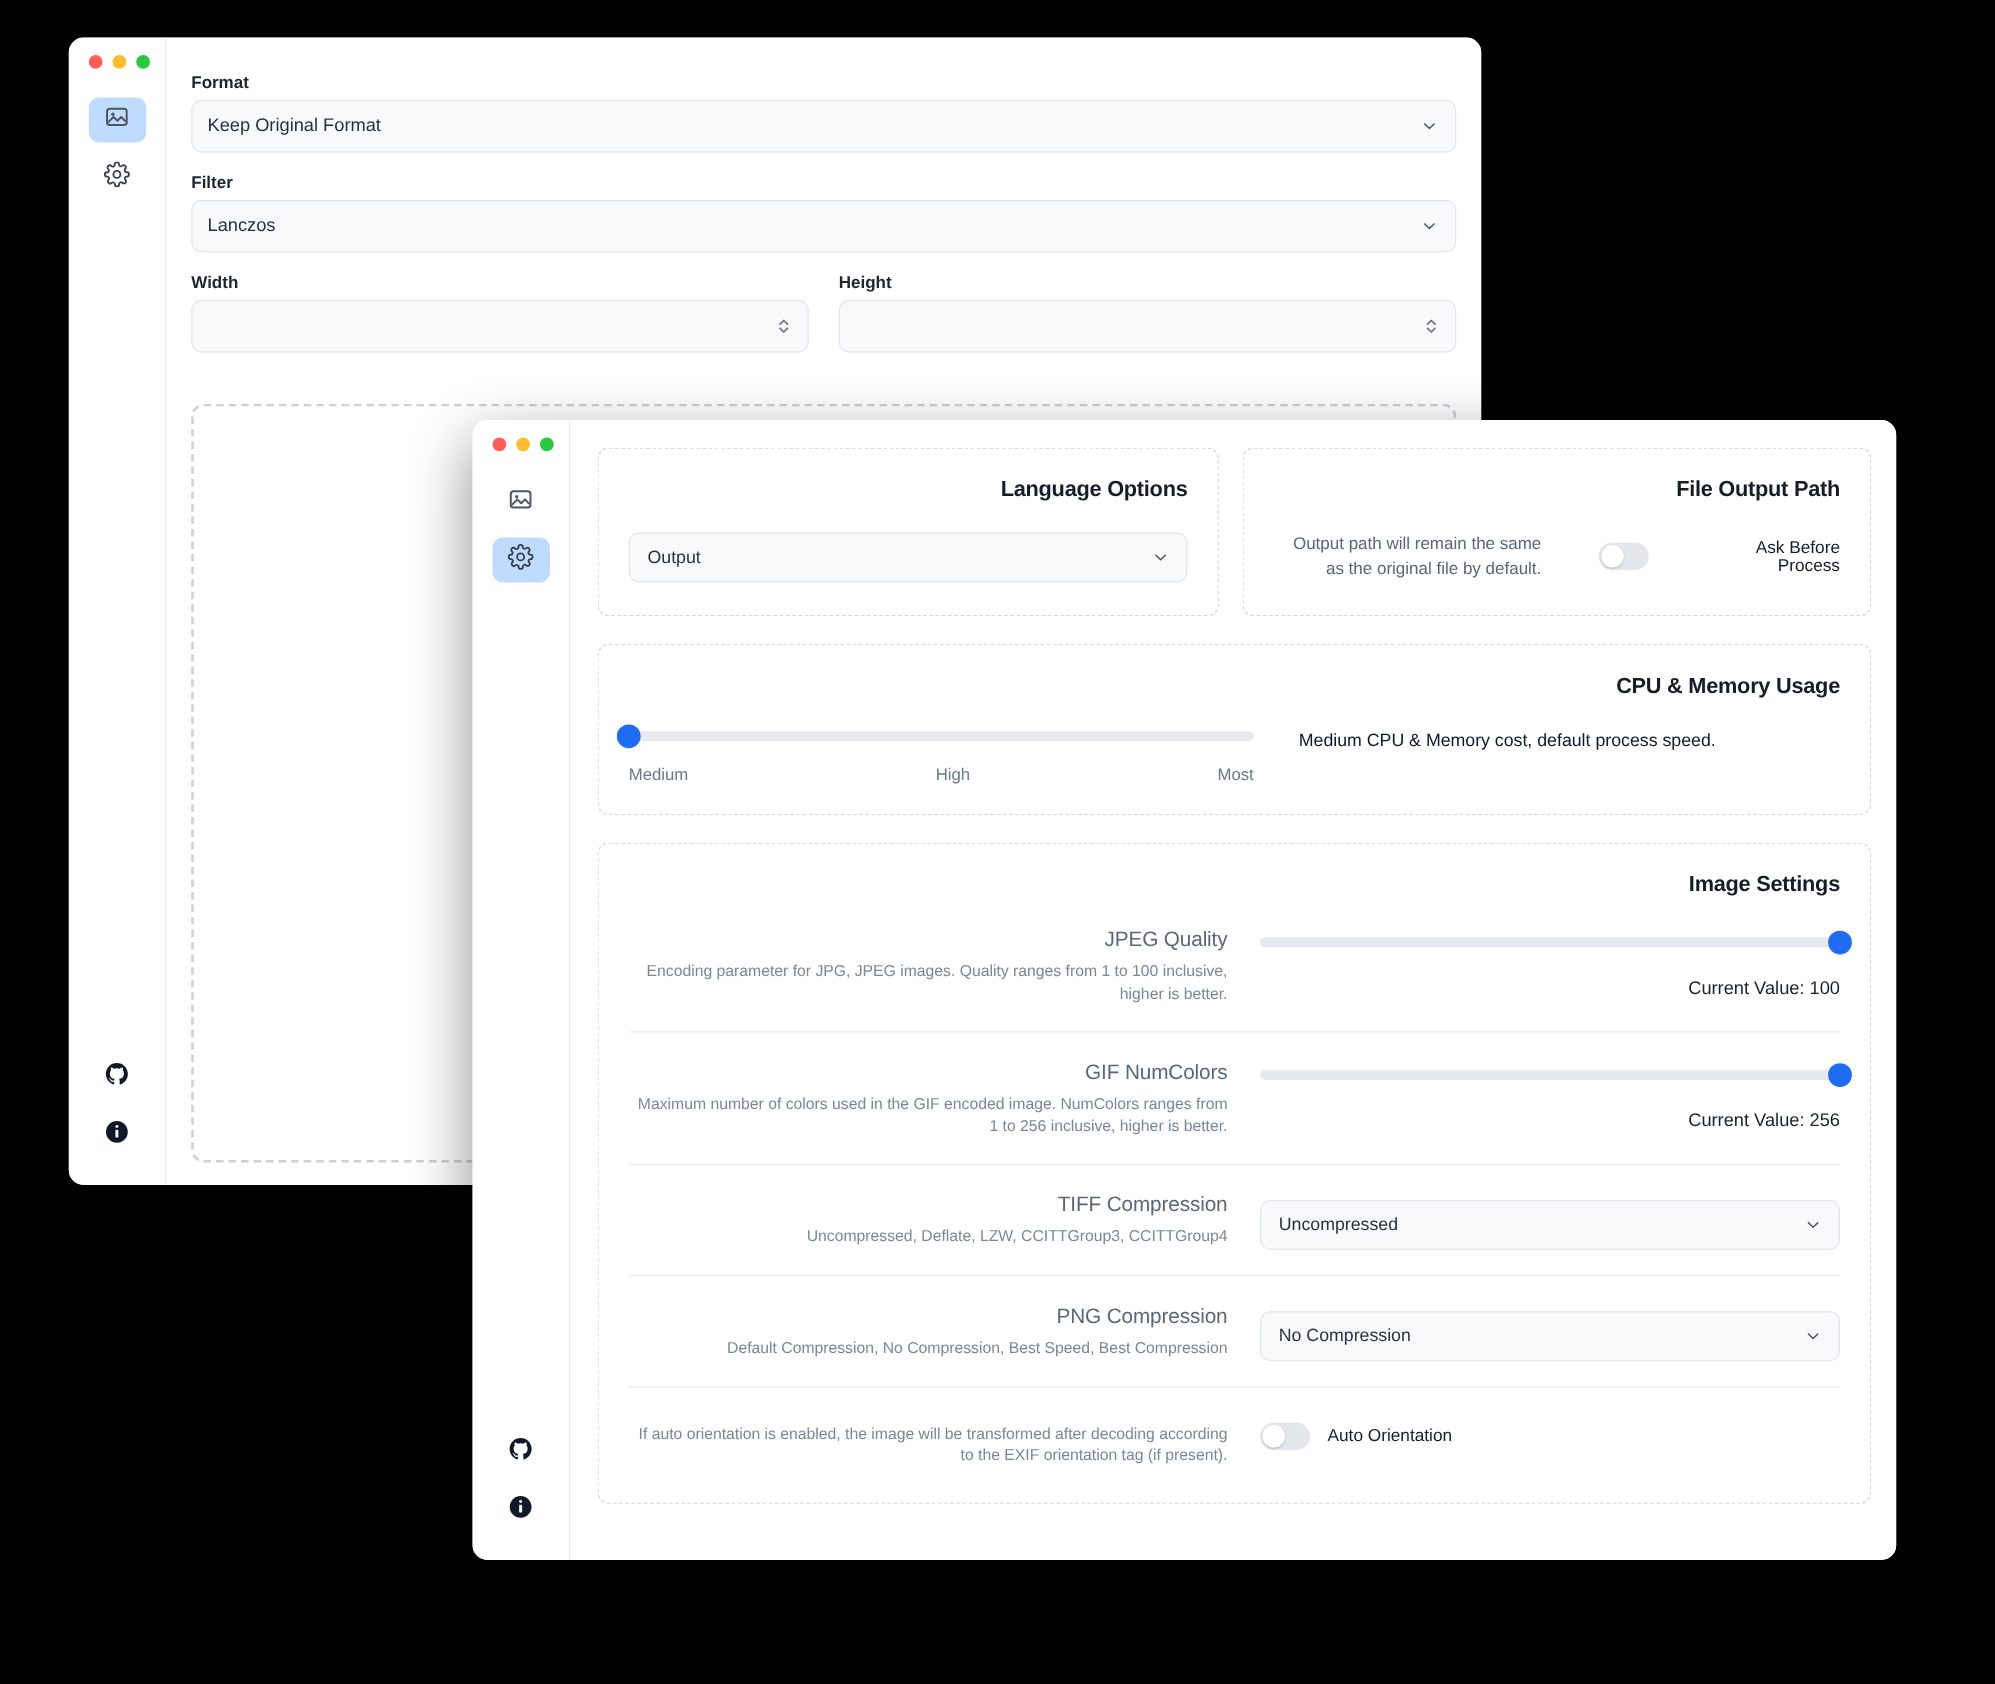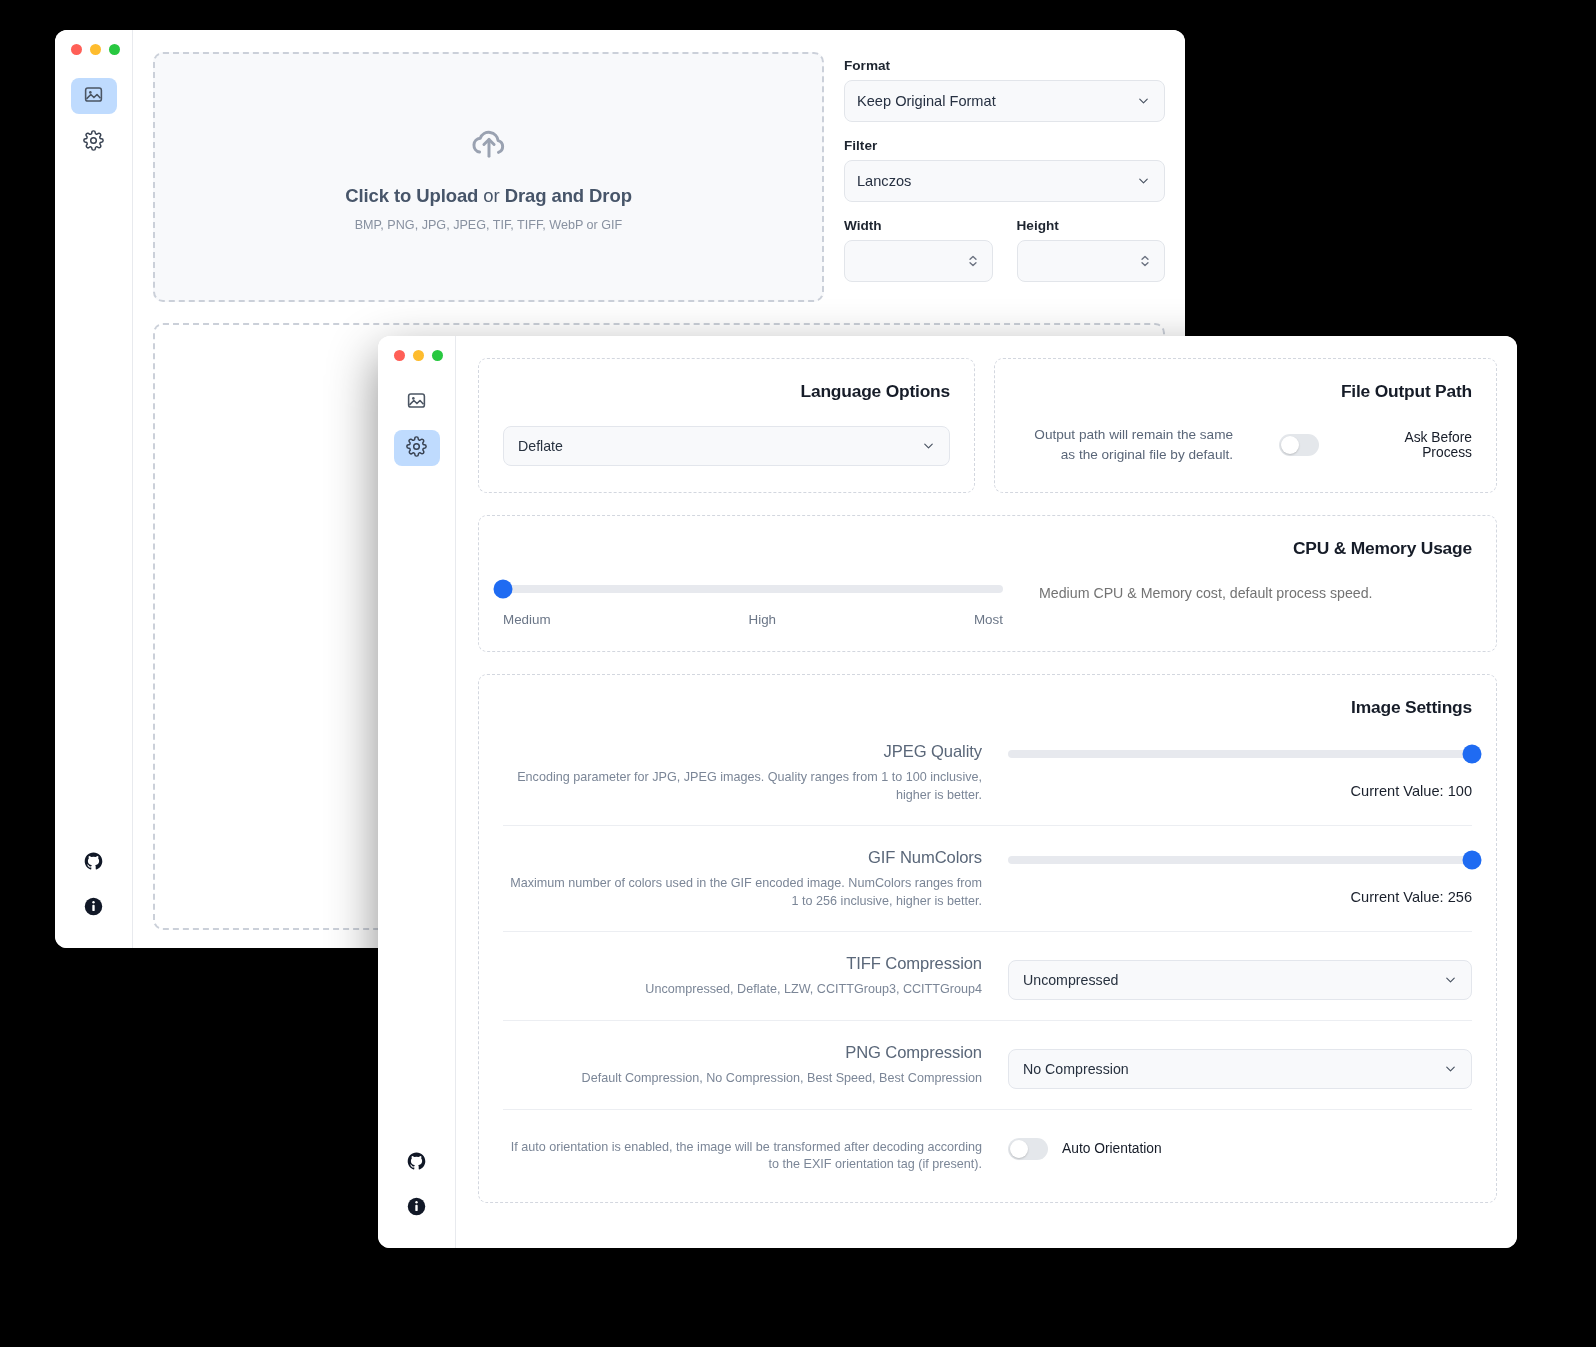--- a/index.html
+++ b/index.html
@@ -125,21 +125,21 @@
   .panel-cpu { padding: 22px 24px 24px 24px; margin-bottom: 22px; }
   .cpu-slider-wrap { display: flex; align-items: flex-start; margin-top: 26px; }
   .cpu-left { flex: 0 0 500px; }
   .track { height: 8px; border-radius: 4px; background: #e7e9ee; position: relative; }
   .thumb {
     position: absolute; top: 50%; width: 19px; height: 19px; border-radius: 50%;
     background: #1f6bf2; transform: translate(-50%, -50%); cursor: pointer;
   }
   .ticks { display: flex; justify-content: space-between; margin-top: 19px; }
   .tick { font-size: 13.4px; color: #6b7687; }
-  .cpu-desc { font-size: 14.2px; color: #737373; margin-left: 36px; padding-top: 0px; }
+  .cpu-desc { font-size: 14.2px; color: #0f172a; margin-left: 36px; padding-top: 0px; }
 
   .panel-img { padding: 22px 24px 20px 24px; }
   .setting-row { display: flex; align-items: flex-start; padding: 22px 0 20px 0; border-bottom: 1px solid #eceef2; }
   .setting-row:last-child { border-bottom: none; padding-bottom: 8px; }
   .setting-row.first { padding-top: 24px; }
   .sr-left { flex: 0 0 505px; padding-right: 26px; }
   .sr-name { font-size: 16.6px; color: #5a6779; letter-spacing: -.1px; }
   .sr-desc { font-size: 12.6px; color: #7b8697; line-height: 1.42; margin-top: 7px; }
   .sr-right { flex: 1; }
   .sr-track-row { padding-top: 8px; }
@@ -195,33 +195,20 @@
             <circle cx="12" cy="6.6" r="1.5" fill="#fff"></circle>
             <rect x="10.5" y="9.8" width="3" height="8" rx="1.2" fill="#fff"></rect>
           </svg>
         </span>
       </div>
     </div>
 
     <div class="content">
       <div class="back-body">
 
-        <div class="dropzone">
-          <div class="dz-icon">
-            <svg viewBox="0 0 24 24" fill="none" stroke="#9aa2b1" stroke-width="1.7" stroke-linecap="round" stroke-linejoin="round">
-              <path d="M6.6 16.6A4 4 0 0 1 7 8.7a5.3 5.3 0 0 1 10.2 1.4 3.5 3.5 0 0 1 .2 6.7"></path>
-              <path d="M12 19V9.6"></path>
-              <path d="M9.1 12.3L12 9.4l2.9 2.9"></path>
-            </svg>
-          </div>
-          <div class="dz-title">
-            <b>Click to Upload</b><span> or </span><b>Drag and Drop</b>
-          </div>
-          <div class="dz-sub">BMP, PNG, JPG, JPEG, TIF, TIFF, WebP or GIF</div>
-        </div>
 
         <div class="settings-col">
           <div class="field-label">Format</div>
           <div class="select-box mb18">
             <span class="sel-val">Keep Original Format</span>
             <span class="chev">
               <svg viewBox="0 0 24 24" fill="none" stroke="#4b5563" stroke-width="1.9" stroke-linecap="round" stroke-linejoin="round">
                   <path d="M6 9l6 6 6-6"></path>
                 </svg>
             </span>
@@ -310,21 +297,21 @@
     </div>
 
     <div class="content">
       <div class="front-body">
 
         <div class="row-top">
 
           <div class="panel panel-lang">
             <div class="panel-title">Language Options</div>
             <div class="lang-select">
-              <span class="sel-val">Deflate</span>
+              <span class="sel-val">Output</span>
               <span class="chev">
                 <svg viewBox="0 0 24 24" fill="none" stroke="#4b5563" stroke-width="1.9" stroke-linecap="round" stroke-linejoin="round">
                     <path d="M6 9l6 6 6-6"></path>
                   </svg>
               </span>
             </div>
           </div>
 
           <div class="panel panel-out">
             <div class="panel-title">File Output Path</div>

